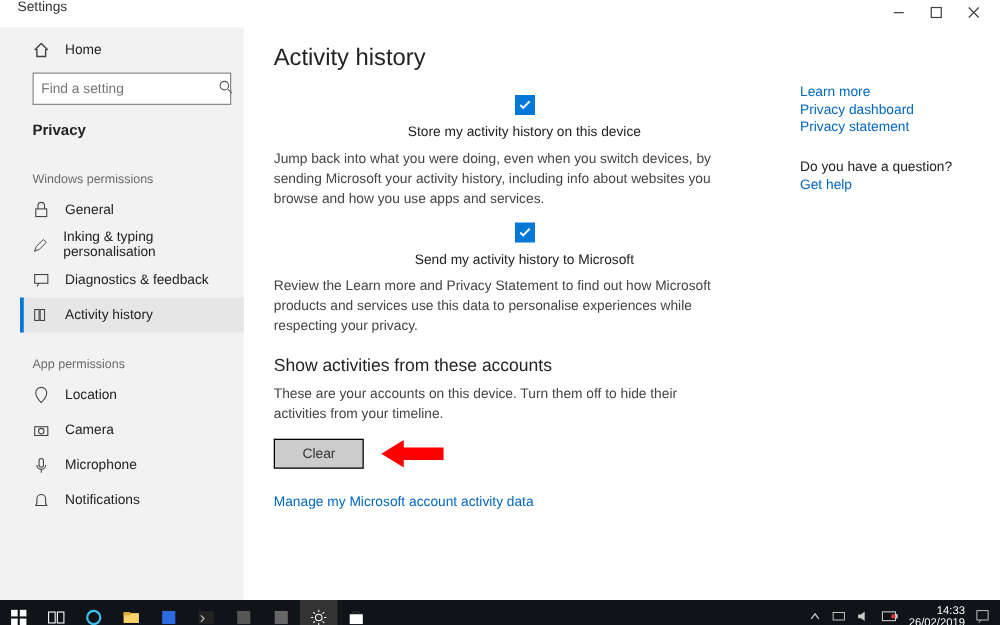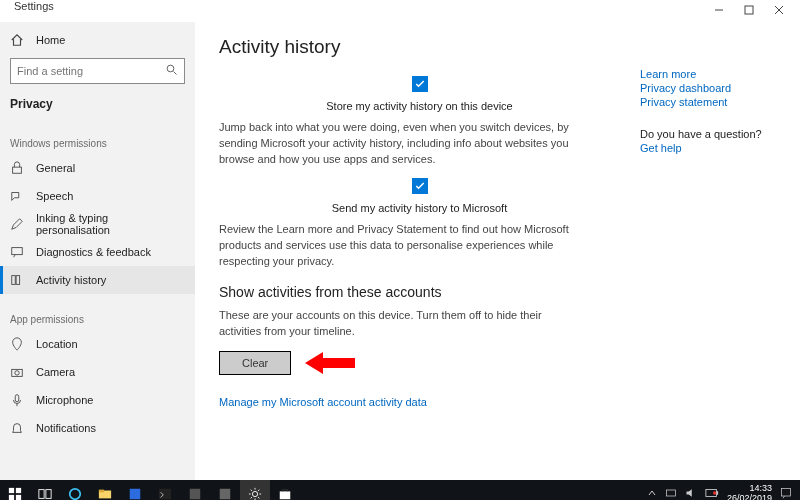--- a/index.html
+++ b/index.html
@@ -3,21 +3,21 @@
 <meta charset="utf-8">
 <style>
   * { box-sizing: border-box; margin: 0; padding: 0; }
   html, body { width: 800px; height: 500px; font-family: "Segoe UI", Arial, sans-serif; font-size: 11px; color: #222; background: #fff; overflow: hidden; }
   .window { width: 800px; height: 480px; display: flex; flex-direction: column; }
   .titlebar { height: 22px; display: flex; align-items: flex-start; padding: 0 6px; }
   .titlebar .title { flex: 1; font-size: 11px; color: #333; }
   .winbtn { width: 30px; height: 20px; display: flex; align-items: center; justify-content: center; color: #444; }
   .winbtn svg { width: 10px; height: 10px; }
   .body { flex: 1; display: flex; min-height: 0; }
-  .sidebar { width: 195px; background: #f2f2f2; padding: 4px 0 0 0; display: flex; flex-direction: column; }
+  .sidebar { width: 195px; background: #f2f2f2; padding: 4px 0 0 16px; display: flex; flex-direction: column; }
   .side-row { display: flex; align-items: center; height: 28px; padding: 0 10px; gap: 12px; font-size: 11px; color: #222; }
   .side-row.strong { font-weight: 600; font-size: 12px; }
   .side-row.header { color: #6b6b6b; font-size: 10px; margin-top: 8px; padding-top: 6px; }
   .side-row.active { border-left: 3px solid #0078d7; background: #e6e6e6; padding-left: 7px; }
   .side-row .ico { width: 14px; display: flex; justify-content: center; color: #444; }
   .searchbox { margin: 4px 10px 6px 10px; height: 26px; border: 1px solid #8a8a8a; background: #fff; display: flex; align-items: center; padding: 0 6px; }
   .searchbox input { flex: 1; border: none; outline: none; font-size: 11px; color: #666; background: transparent; }
   .searchbox .ico { color: #555; }
   .content { flex: 1; display: flex; padding: 14px 20px 10px 24px; overflow: hidden; }
   .main { flex: 1; padding-right: 20px; }
@@ -96,28 +96,20 @@
             <svg viewBox="0 0 16 16">
               <rect x="3" y="7" width="10" height="7" stroke="#444" fill="none"></rect>
               <path d="M5 7 V4 a3 3 0 0 1 6 0 V7" stroke="#444" fill="none"></path>
             </svg>
           </span>
         <span>General</span>
       </div>
       <div class="side-row">
         <span class="ico">
             <svg viewBox="0 0 16 16">
-              <path d="M2 4 h8 v6 h-5 l-3 3 z" stroke="#444" fill="none"></path>
-            </svg>
-          </span>
-        <span>Speech</span>
-      </div>
-      <div class="side-row">
-        <span class="ico">
-            <svg viewBox="0 0 16 16">
               <path d="M2 14 l2 -5 l7 -7 l3 3 l-7 7 z" stroke="#444" fill="none"></path>
             </svg>
           </span>
         <span>Inking &amp; typing personalisation</span>
       </div>
       <div class="side-row">
         <span class="ico">
             <svg viewBox="0 0 16 16">
               <rect x="2" y="3" width="12" height="8" stroke="#444" fill="none"></rect>
               <path d="M6 11 l-2 3" stroke="#444"></path>

